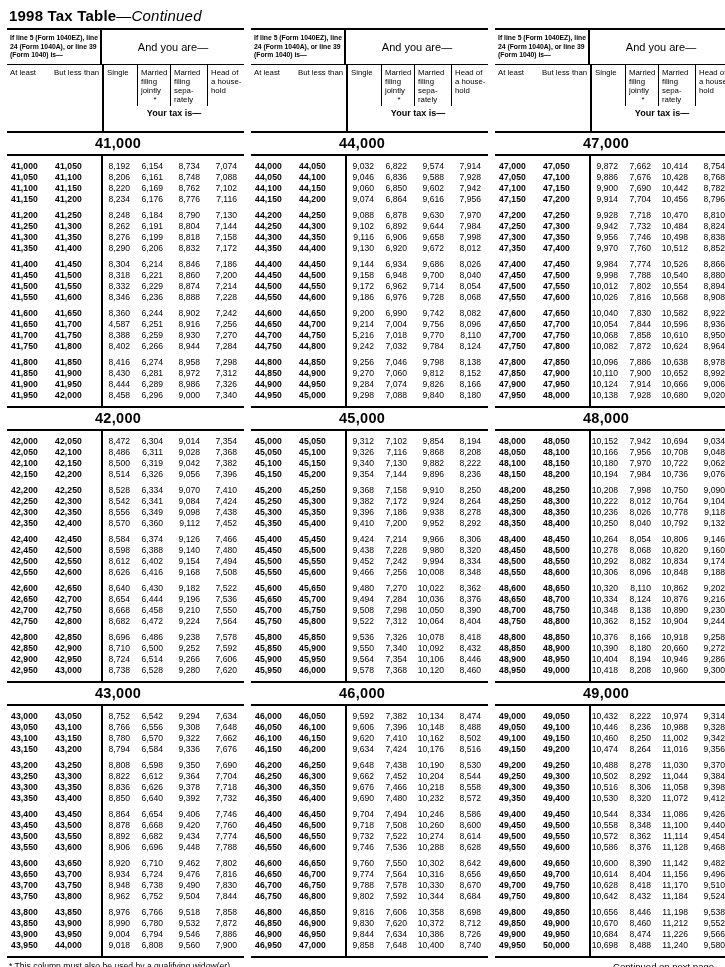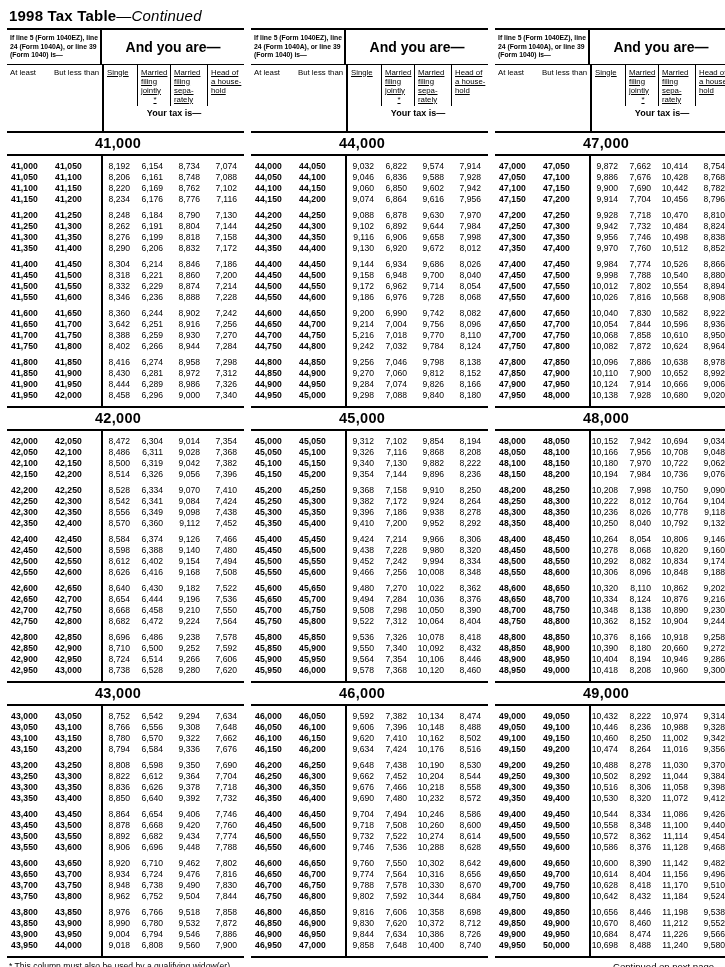--- a/index.html
+++ b/index.html
@@ -9,25 +9,25 @@
 
   .title { font-size: 15px; margin: 2px 0 4px 2px; letter-spacing: 0.2px; }
   .title .t-main { font-weight: bold; }
   .title .t-cont { font-style: italic; font-weight: normal; }
 
   .columns { display: flex; gap: 7px; }
   .group { width: 237px; border-bottom: 2.5px solid #000; }
 
   .ghead { display: flex; border-top: 2.5px solid #000; border-bottom: 1.5px solid #000; }
   .ghead-left { width: 95px; border-right: 2px solid #000; font-size: 6.8px; font-weight: bold; line-height: 8.5px; padding: 4px 2px 4px 3px; }
-  .ghead-right { flex: 1; display: flex; align-items: center; justify-content: center; font-weight: bold; font-size: 14px; }
+  .ghead-right { flex: 1; display: flex; align-items: center; justify-content: center; font-weight: normal; font-size: 11px; }
 
   .subhead { display: grid; grid-template-columns: 44px 51px 35px 33px 37px 37px; }
   .sh { font-size: 7.8px; line-height: 9px; padding: 3px 1px 2px 3px; }
-  .sh.tax { border-left: 1px solid #000; text-decoration: underline; }
+  .sh.tax { border-left: 1px solid #000; }
   .sh.first-tax { border-left: 2px solid #000; }
   .star { display: block; text-align: center; font-size: 8px; }
   .your-tax { grid-column: 3 / 7; border-left: 2px solid #000; text-align: center; font-weight: bold; font-size: 9px; padding: 2px 0 13px 0; }
 
   .section-label { border-top: 2.5px solid #000; border-bottom: 2.5px solid #000; font-weight: bold; font-size: 14.5px; padding: 2px 0 3px 88px; letter-spacing: 0.3px; }
 
   .rows { position: relative; padding: 5px 0 5px 0; }
   .rows::after { content: ""; position: absolute; left: 94px; top: 0; bottom: 0; width: 2px; background: #000; }
   .row { display: grid; grid-template-columns: 44px 51px 35px 33px 37px 37px; line-height: 11px; }
   .row.gap { margin-top: 5px; }
@@ -166,21 +166,21 @@
                 <span class="cell c0">41,600</span>
                 <span class="cell c1">41,650</span>
                 <span class="cell c2">8,360</span>
                 <span class="cell c3">6,244</span>
                 <span class="cell c4">8,902</span>
                 <span class="cell c5">7,242</span>
               </div>
               <div class="row">
                 <span class="cell c0">41,650</span>
                 <span class="cell c1">41,700</span>
-                <span class="cell c2">3,642</span>
+                <span class="cell c2">4,587</span>
                 <span class="cell c3">6,251</span>
                 <span class="cell c4">8,916</span>
                 <span class="cell c5">7,256</span>
               </div>
               <div class="row">
                 <span class="cell c0">41,700</span>
                 <span class="cell c1">41,750</span>
                 <span class="cell c2">8,388</span>
                 <span class="cell c3">6,259</span>
                 <span class="cell c4">8,930</span>

